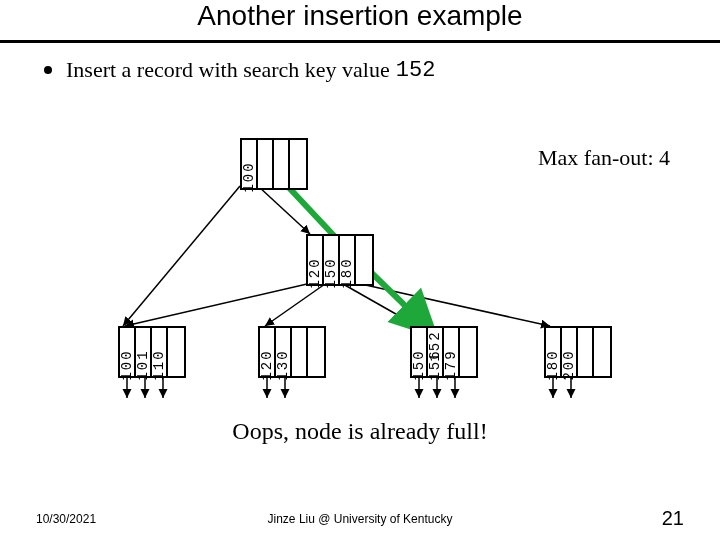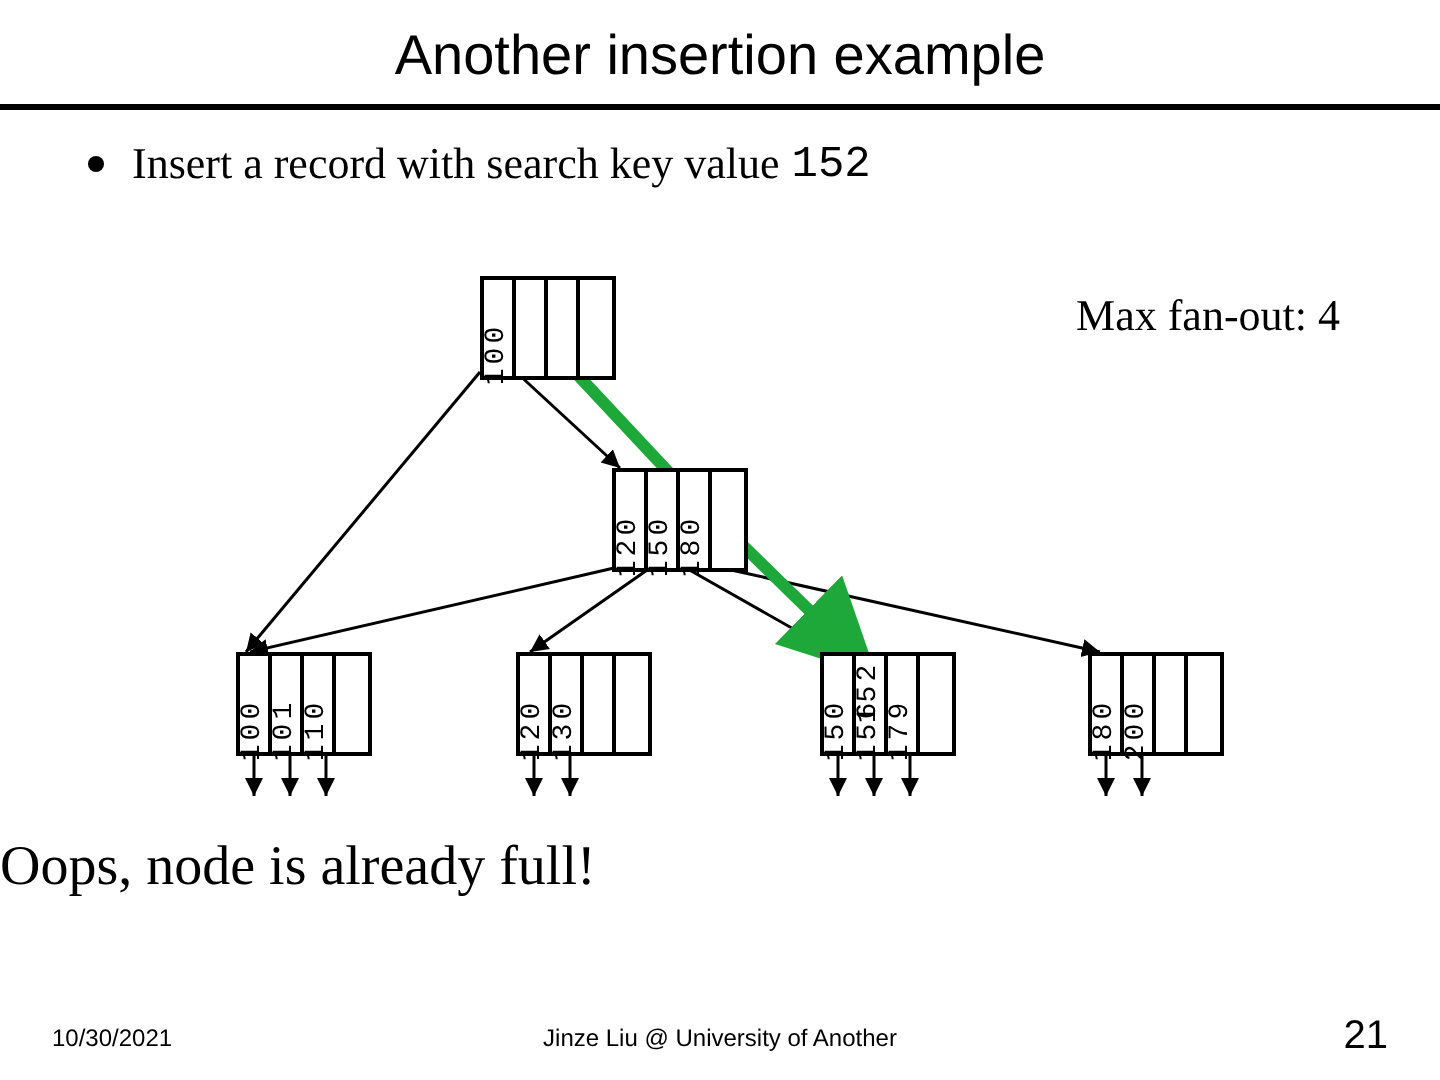--- a/index.html
+++ b/index.html
@@ -11,21 +11,20 @@
     font-family: "Times New Roman", Times, serif;
     color: #000;
     position: relative;
     overflow: hidden;
   }
   .title {
     text-align: center;
     font-family: Arial, Helvetica, sans-serif;
     font-size: 28px;
     font-weight: 400;
-    padding-top: 12px;
     padding-bottom: 8px;
   }
   .hr {
     height: 3px;
     background: #000;
     margin: 0 0 14px 0;
   }
   .bullet-row {
     display: flex;
     align-items: center;
@@ -77,30 +76,30 @@
     letter-spacing: 2px;
   }
   .arrowline { stroke: #000; stroke-width: 1.5; fill: none; }
   .arrowhead { fill: #000; }
   .greenline { stroke: #1fa83a; stroke-width: 6; fill: none; stroke-linecap: round; }
   .greenhead { fill: #1fa83a; }
   .oops {
     position: absolute;
     left: 0; right: 0;
     top: 418px;
-    text-align: left;
-    font-size: 28px;
+    text-align: center;
+    font-size: 24px;
   }
   .footer {
     position: absolute;
     left: 0; right: 0; bottom: 10px;
     display: flex;
     justify-content: space-between;
     align-items: center;
-    padding: 0 26px;
+    padding: 0 36px;
     font-family: Arial, Helvetica, sans-serif;
     font-size: 12px;
   }
   .footer .ctr {
     position: absolute;
     left: 0; right: 0;
     text-align: center;
   }
   .pnum { font-size: 20px; }
   .insert-float {
@@ -258,15 +257,15 @@
   </div>
 
   <span class="insert-float" style="left:419px; top:208px;">152</span>
 
 </div>
 
 <div class="oops">Oops, node is already full!</div>
 
 <div class="footer">
   <span>10/30/2021</span>
-  <span class="ctr">Jinze Liu @ University of Another</span>
+  <span class="ctr">Jinze Liu @ University of Kentucky</span>
   <span class="pnum">21</span>
 </div>
 
 </body></html>

